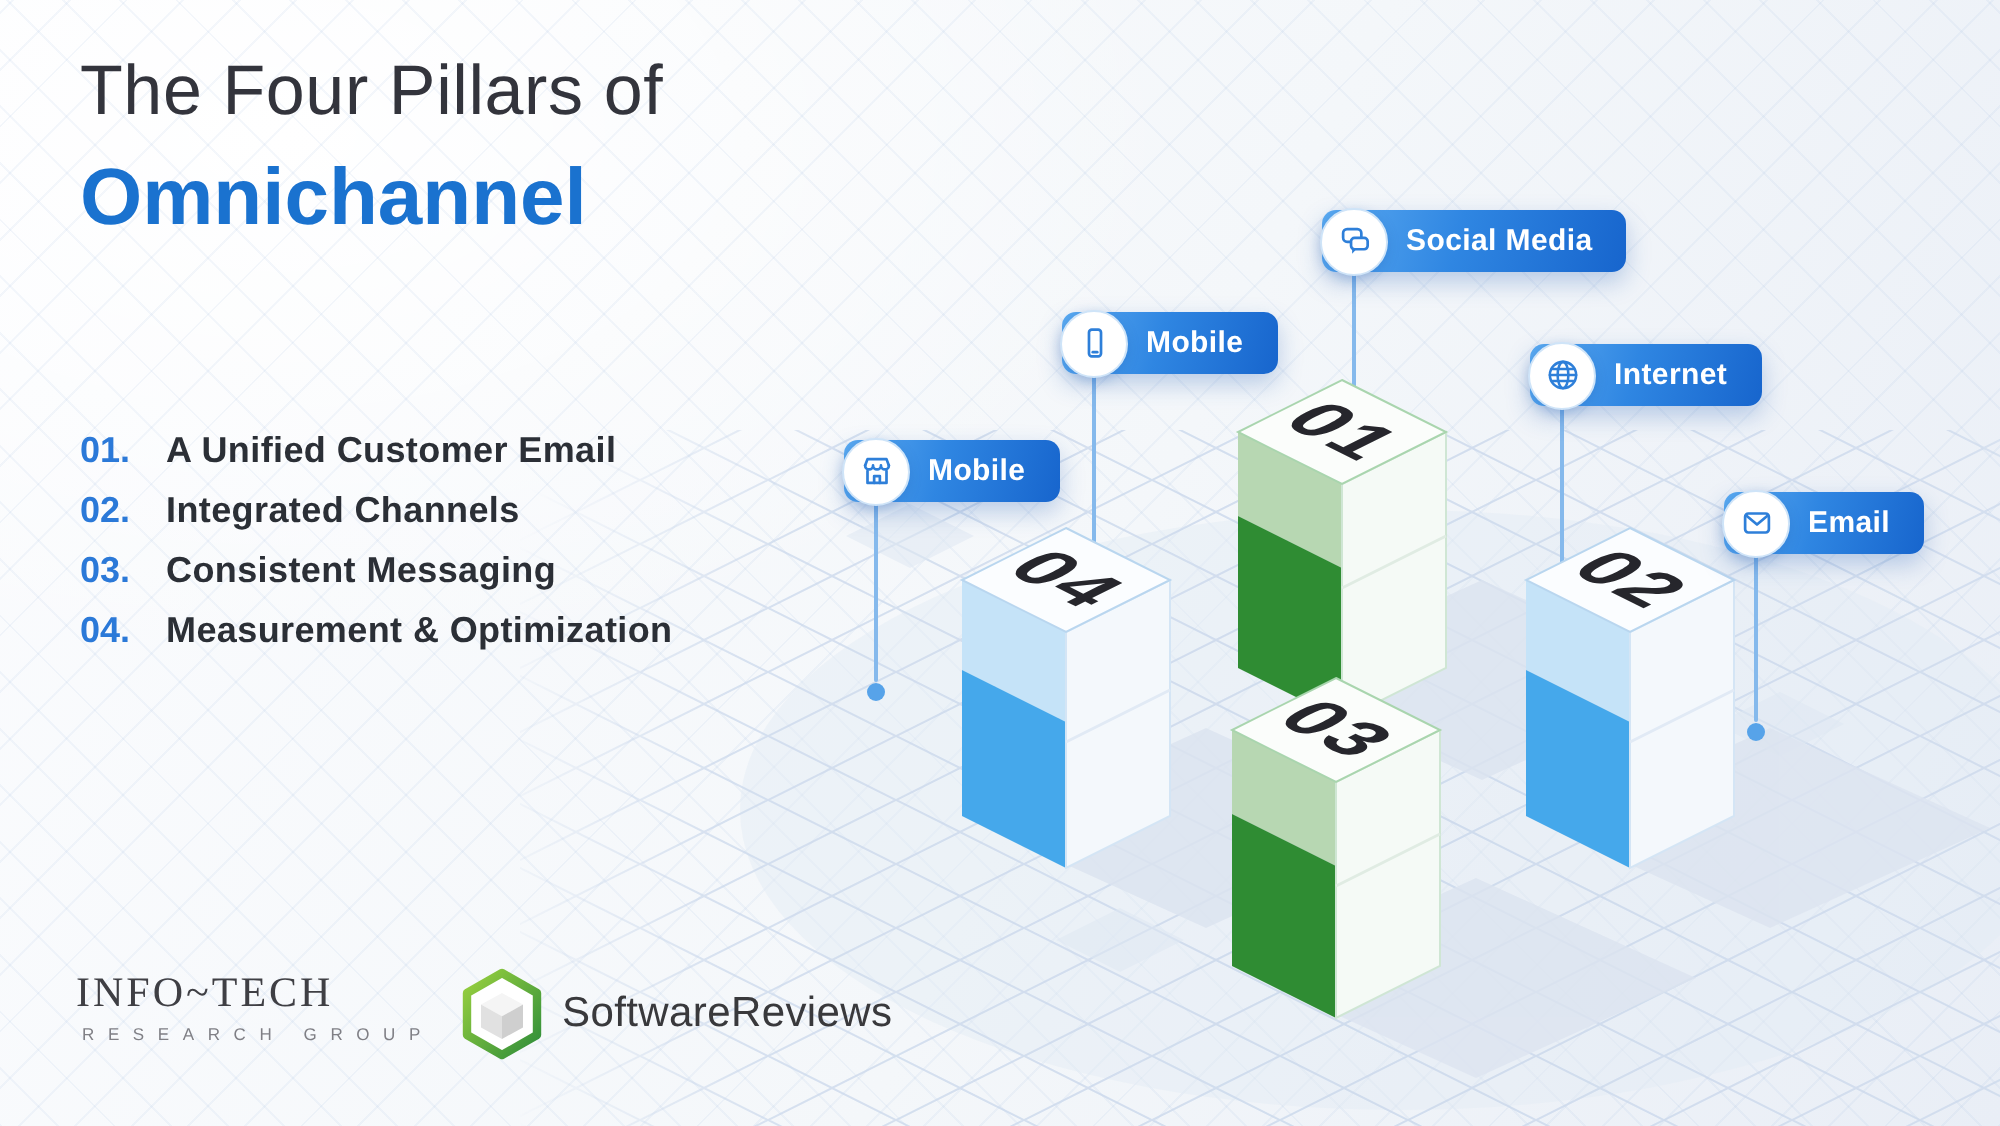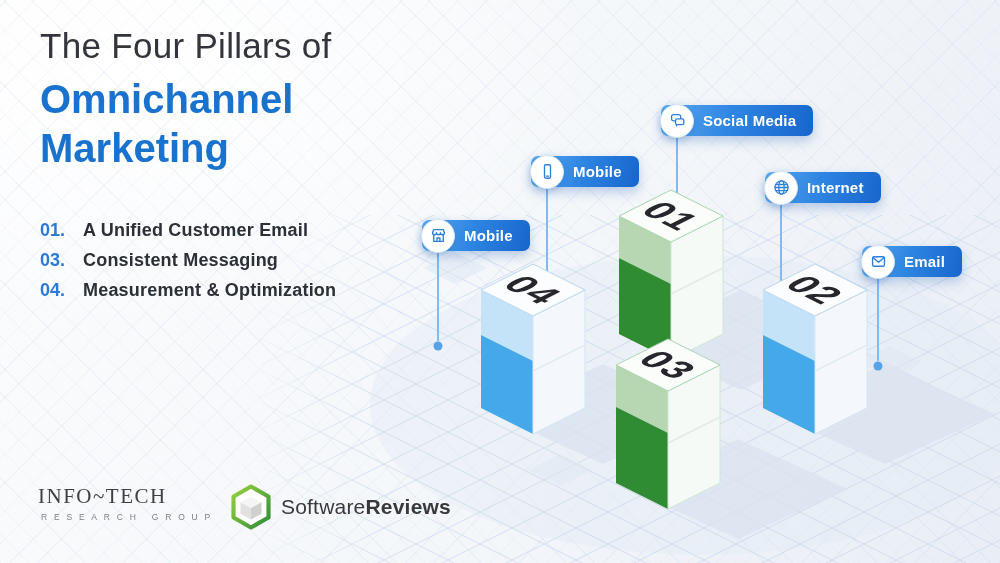--- a/index.html
+++ b/index.html
@@ -19,21 +19,21 @@
   .scene{position:absolute;left:0;top:0;}
 
   
   .title{position:absolute;left:40px;top:26px;}
   .title-line1{font-size:35px;font-weight:500;color:#33343c;letter-spacing:.3px;}
   .title-line2{font-size:40px;font-weight:700;color:#1a72cf;line-height:49px;margin-top:9px;}
   .title-line3{font-size:40px;font-weight:700;color:#1a72cf;line-height:49px;}
 
   
   .pillar-list{position:absolute;left:40px;top:215px;}
-  .pillar-row{display:flex;align-items:center;height:30px;font-size:18px;}
+  .pillar-row{display:flex;align-items:flex-start;height:30px;font-size:18px;}
   .pillar-row .num{color:#2b79d8;font-weight:700;width:43px;flex:0 0 auto;}
   .pillar-row .lbl{color:#2b2f36;font-weight:700;letter-spacing:.2px;}
 
   
   .label{
     position:absolute;height:31px;display:inline-flex;align-items:center;
     padding:0 17px 0 42px;border-radius:7px;
     background:linear-gradient(105deg,#5aa9f0 0%,#2f86e2 45%,#1765cd 100%);
     box-shadow:0 5px 12px rgba(27,90,180,.28);
     color:#ffffff;font-size:15px;font-weight:700;letter-spacing:.2px;white-space:nowrap;
@@ -46,21 +46,21 @@
   }
   .label-circle svg{display:block;}
 
   
   .infotech{position:absolute;left:38px;top:484px;}
   .it-name{font-family:"Liberation Serif",serif;font-size:21px;color:#3f3f44;letter-spacing:1.5px;}
   .it-sub{font-size:8.5px;color:#7f7f85;letter-spacing:6.8px;margin-top:3px;margin-left:3px;}
   .swreviews{position:absolute;left:230px;top:484px;display:flex;align-items:center;gap:9px;}
   .sw-text{font-size:21px;color:#39393c;letter-spacing:.2px;}
   .sw-text .w400{font-weight:400;}
-  .sw-text .w700{font-weight:700;}
+  .sw-text .w700{font-weight:400;}
 </style>
 </head>
 <body>
 
 <div class="canvas">
   <div class="crosshatch"></div>
 
   <svg class="scene" width="1000" height="563" viewBox="0 0 1000 563">
     <defs>
       <pattern id="isoGrid" width="64" height="32" patternUnits="userSpaceOnUse">
@@ -139,27 +139,30 @@
       <polygon points="668,391 720,365 720,483 668,509" fill="#f5faf6" stroke="#cfe6d4" stroke-width="1"></polygon>
       <line x1="668" y1="443" x2="720" y2="417" stroke="#e0ece3" stroke-width="1.5"></line>
       <polygon points="668,339 720,365 668,391 616,365" fill="#fbfdfb" stroke="#a9d5ae" stroke-width="1"></polygon>
       <text transform="translate(668,365) scale(1,0.5) rotate(45)" text-anchor="middle" dominant-baseline="central" font-size="48" font-weight="700" letter-spacing="2" fill="#26262c">03</text>
     </g>
   </svg>
 
   <div class="title">
     <div class="title-line1">The Four Pillars of</div>
     <div class="title-line2">Omnichannel</div>
-    <div class="title-line3">Marketing</div>
   </div>
 
   <div class="pillar-list">
     <div class="pillar-row">
       <span class="num">01.</span>
       <span class="lbl">A Unified Customer Email</span>
+    </div>
+    <div class="pillar-row">
+      <span class="num">02.</span>
+      <span class="lbl">Integrated Channels</span>
     </div>
     <div class="pillar-row">
       <span class="num">03.</span>
       <span class="lbl">Consistent Messaging</span>
     </div>
     <div class="pillar-row">
       <span class="num">04.</span>
       <span class="lbl">Measurement &amp; Optimization</span>
     </div>
   </div>

